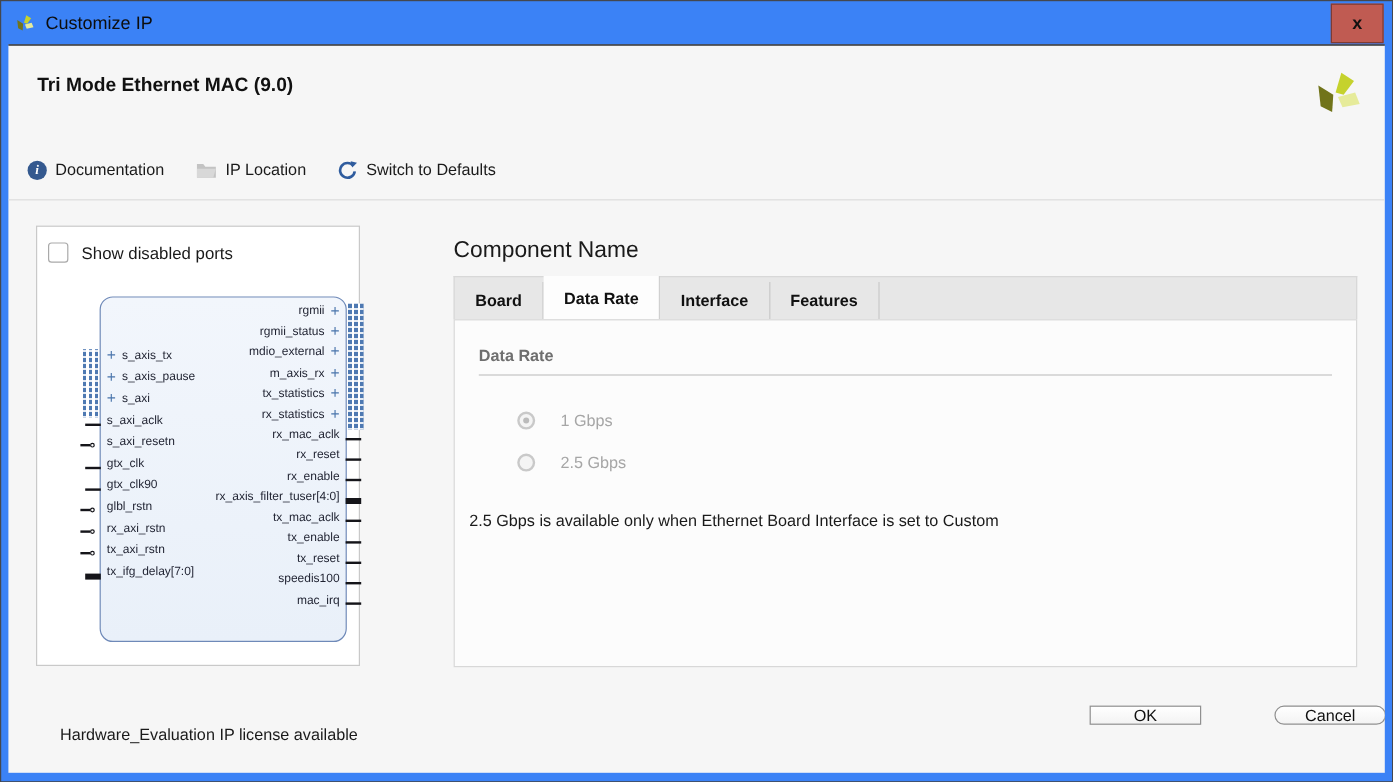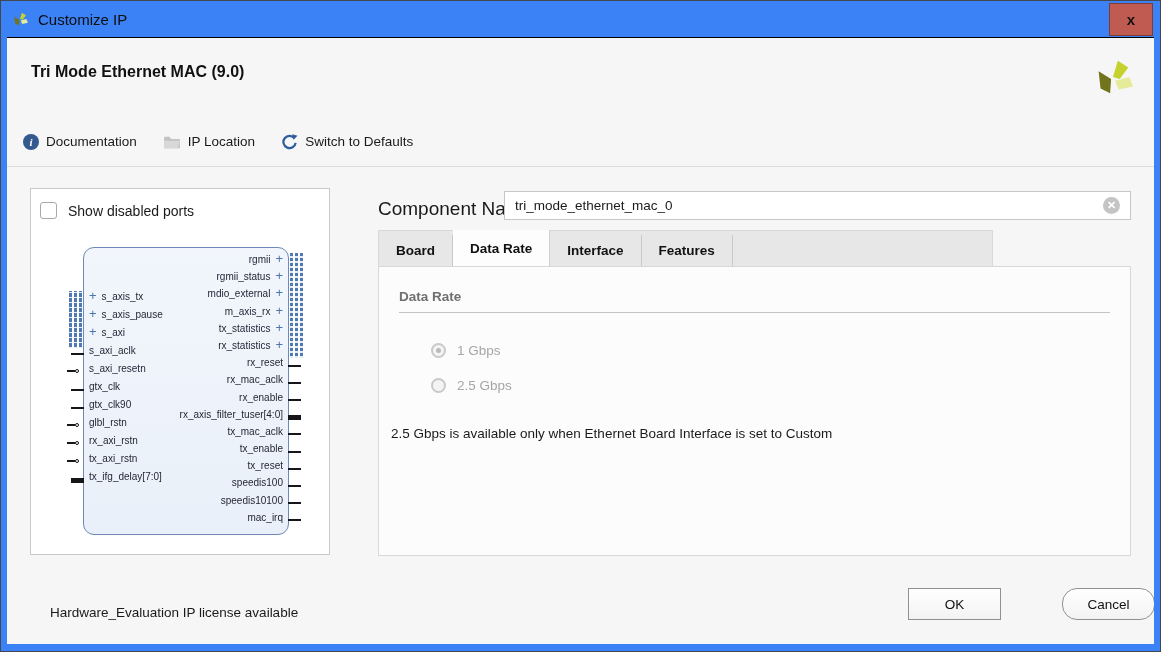--- a/index.html
+++ b/index.html
@@ -13,21 +13,21 @@
   
   .dialog-body{position:absolute;left:6px;right:6px;top:36px;bottom:7px;background:#F6F6F6;border-top:1px solid #000000;overflow:hidden;}
   .page-title{position:absolute;left:24px;top:25px;font-size:16px;font-weight:bold;color:#111;}
   .brand-logo{position:absolute;left:1083px;top:16px;}
   .toolbar{position:absolute;left:16px;top:95px;display:flex;align-items:center;gap:26px;font-size:13.5px;color:#1a1a1a;}
   .tool-item{display:flex;align-items:center;gap:7px;cursor:pointer;}
   .info-icon{width:16px;height:16px;border-radius:50%;background:#34598F;color:#fff;font-size:11px;font-weight:bold;
     font-family:"Liberation Serif",serif;font-style:italic;display:flex;align-items:center;justify-content:center;}
   .header-divider{position:absolute;left:0;right:0;top:128px;border-top:1px solid #DCDCDC;}
   
-  .ports-panel{position:absolute;left:23px;top:150px;width:300px;height:367px;background:#fff;border:1px solid #C9C9C9;}
+  .ports-panel{position:absolute;left:23px;top:150px;width:270px;height:367px;background:#fff;border:1px solid #C9C9C9;}
   .show-ports-row{position:absolute;left:9px;top:13px;display:flex;align-items:center;gap:11px;font-size:14px;color:#1a1a1a;}
   .checkbox{width:17px;height:17px;background:#fff;border:1.5px solid #A9A9A9;border-radius:3px;}
   .ip-block{position:absolute;left:52px;top:58px;width:206px;height:288px;background:linear-gradient(180deg,#F2F6FC,#E9F0F9);
     border:1px solid #6E89B8;border-radius:11px;}
   .left-ports{position:absolute;left:0;top:43px;width:60%;}
   .right-ports{position:absolute;left:4px;right:0;top:6px;}
   .prow{position:relative;display:flex;height:18px;font-size:10px;color:#1e2130;white-space:nowrap;}
   .right-ports .prow{height:17.2px;justify-content:flex-end;padding-right:5px;}
   .left-ports .prow{padding-left:5px;}
   .plus{color:#4B76AC;font-size:13px;line-height:10px;}
@@ -47,36 +47,36 @@
                repeating-linear-gradient(90deg,#4E79B2 0 3px,#ffffff 3px 5px);}
   .busbar-left{left:-15px;top:43px;height:57px;}
   .busbar-right{right:-15px;top:5px;height:105px;}
   
   .comp-label{position:absolute;left:371px;top:160px;font-size:19px;color:#1a1a1a;}
   .comp-input{position:absolute;left:497px;top:153px;width:627px;height:29px;background:#fff;border:1px solid #C6C6C6;
     display:flex;align-items:center;padding:0 10px;font-size:13.5px;color:#1a1a1a;}
   .comp-input .val{flex:1;}
   .clear-icon{width:17px;height:17px;border-radius:50%;background:#C4C4C4;color:#fff;font-size:11px;font-weight:bold;
     display:flex;align-items:center;justify-content:center;cursor:pointer;}
-  .tabs{position:absolute;left:371px;top:192px;width:615px;height:36px;display:flex;align-items:flex-end;
+  .tabs{position:absolute;left:371px;top:192px;width:753px;height:36px;display:flex;align-items:flex-end;
     background:#E7E7E7;border:1px solid #D8D8D8;border-bottom:none;}
   .tab{height:31px;display:flex;align-items:center;padding:0 17px;font-size:13.5px;font-weight:bold;color:#111;
     border-right:1px solid #C9C9C9;cursor:pointer;}
   .tab.active{height:36px;background:#FDFDFD;border-right:1px solid #D0D0D0;}
   .tab-panel{position:absolute;left:371px;top:228px;width:753px;height:290px;background:#FCFCFC;border:1px solid #D8D8D8;}
   .section-head{margin:22px 20px 0 20px;padding-bottom:8px;border-bottom:1px solid #C4C4C4;
     color:#6F6F6F;font-weight:bold;font-size:13.5px;}
   .radio-group{margin:26px 0 0 52px;}
-  .radio-row{display:flex;align-items:center;gap:11px;height:22px;margin-bottom:13px;color:#A6A6A6;font-size:13.5px;}
+  .radio-row{display:flex;align-items:center;gap:21px;height:22px;margin-bottom:13px;color:#A6A6A6;font-size:13.5px;}
   .radio{width:15px;height:15px;border:2px solid #C9C9C9;border-radius:50%;background:#F4F4F4;position:relative;flex:none;}
   .radio.sel::after{content:"";position:absolute;inset:3px;background:#BBBBBB;border-radius:50%;}
   .note{margin:30px 0 0 12px;color:#1A1A1A;font-size:13.5px;}
   
   .license{position:absolute;left:43px;top:567px;font-size:13.5px;color:#1a1a1a;}
-  .btn{position:absolute;top:550px;width:93px;height:32px;background:linear-gradient(#FFFFFF,#F3F3F3);
+  .btn{position:absolute;top:550px;width:93px;height:16px;background:linear-gradient(#FFFFFF,#F3F3F3);
     border:1px solid #909090;display:flex;align-items:center;justify-content:center;font-size:13.5px;color:#111;cursor:pointer;}
   .btn-ok{left:901px;}
   .btn-cancel{left:1055px;border-radius:15px;}
 </style>
 </head>
 <body>
 
 <div class="window">
 
   <div class="titlebar">
@@ -218,25 +218,25 @@
             </div>
           <div class="prow">
               <span>tx_statistics</span>
               <span class="plus">+</span>
             </div>
           <div class="prow">
               <span>rx_statistics</span>
               <span class="plus">+</span>
             </div>
           <div class="prow">
+              <span>rx_mac_aclk</span>
+              <span class="m-tick"></span>
+            </div>
+          <div class="prow">
               <span>rx_reset</span>
-              <span class="m-tick"></span>
-            </div>
-          <div class="prow">
-              <span>rx_mac_aclk</span>
               <span class="m-tick"></span>
             </div>
           <div class="prow">
               <span>rx_enable</span>
               <span class="m-tick"></span>
             </div>
           <div class="prow">
               <span>rx_axis_filter_tuser[4:0]</span>
               <span class="m-bus"></span>
             </div>
@@ -250,36 +250,28 @@
             </div>
           <div class="prow">
               <span>tx_reset</span>
               <span class="m-tick"></span>
             </div>
           <div class="prow">
               <span>speedis100</span>
               <span class="m-tick"></span>
             </div>
           <div class="prow">
-              <span>speedis10100</span>
-              <span class="m-tick"></span>
-            </div>
-          <div class="prow">
               <span>mac_irq</span>
               <span class="m-tick"></span>
             </div>
         </div>
       </div>
     </div>
 
     <div class="comp-label">Component Name</div>
-    <div class="comp-input">
-      <span class="val">tri_mode_ethernet_mac_0</span>
-      <span class="clear-icon">✕</span>
-    </div>
 
     <div class="tabs">
       <div class="tab">Board</div>
       <div class="tab active">Data Rate</div>
       <div class="tab">Interface</div>
       <div class="tab">Features</div>
     </div>
 
     <div class="tab-panel">
       <div class="section-head">Data Rate</div>

